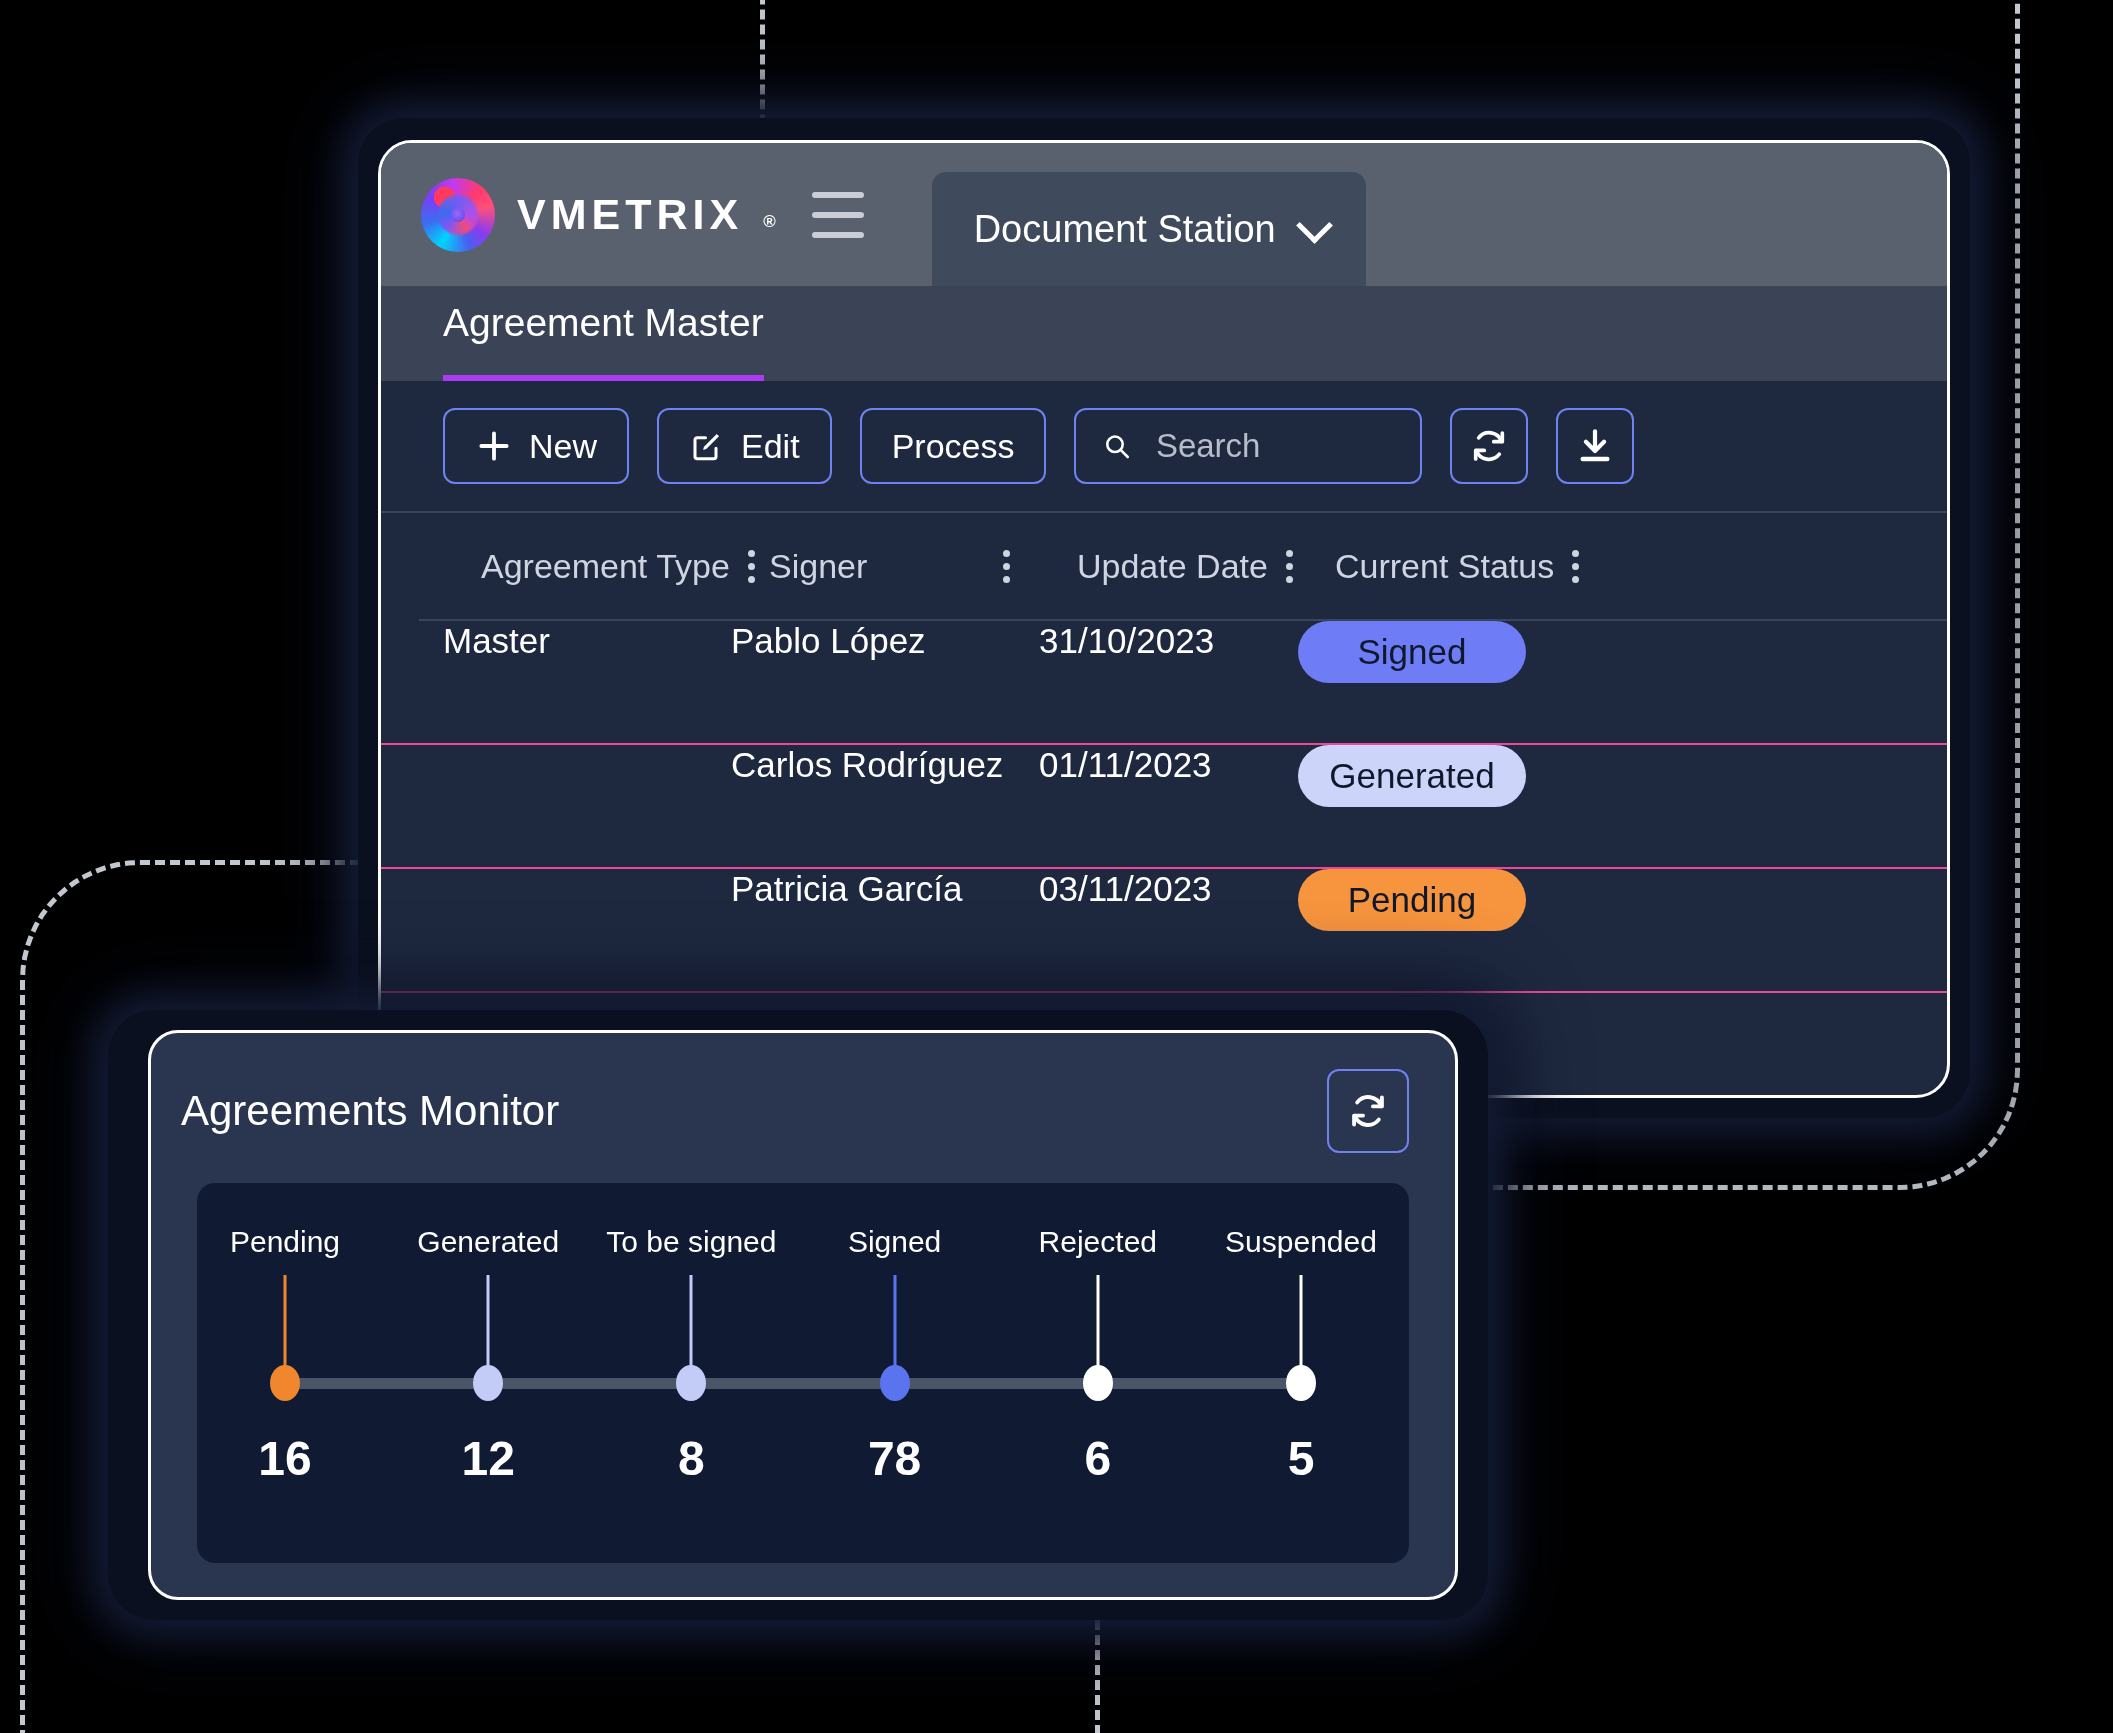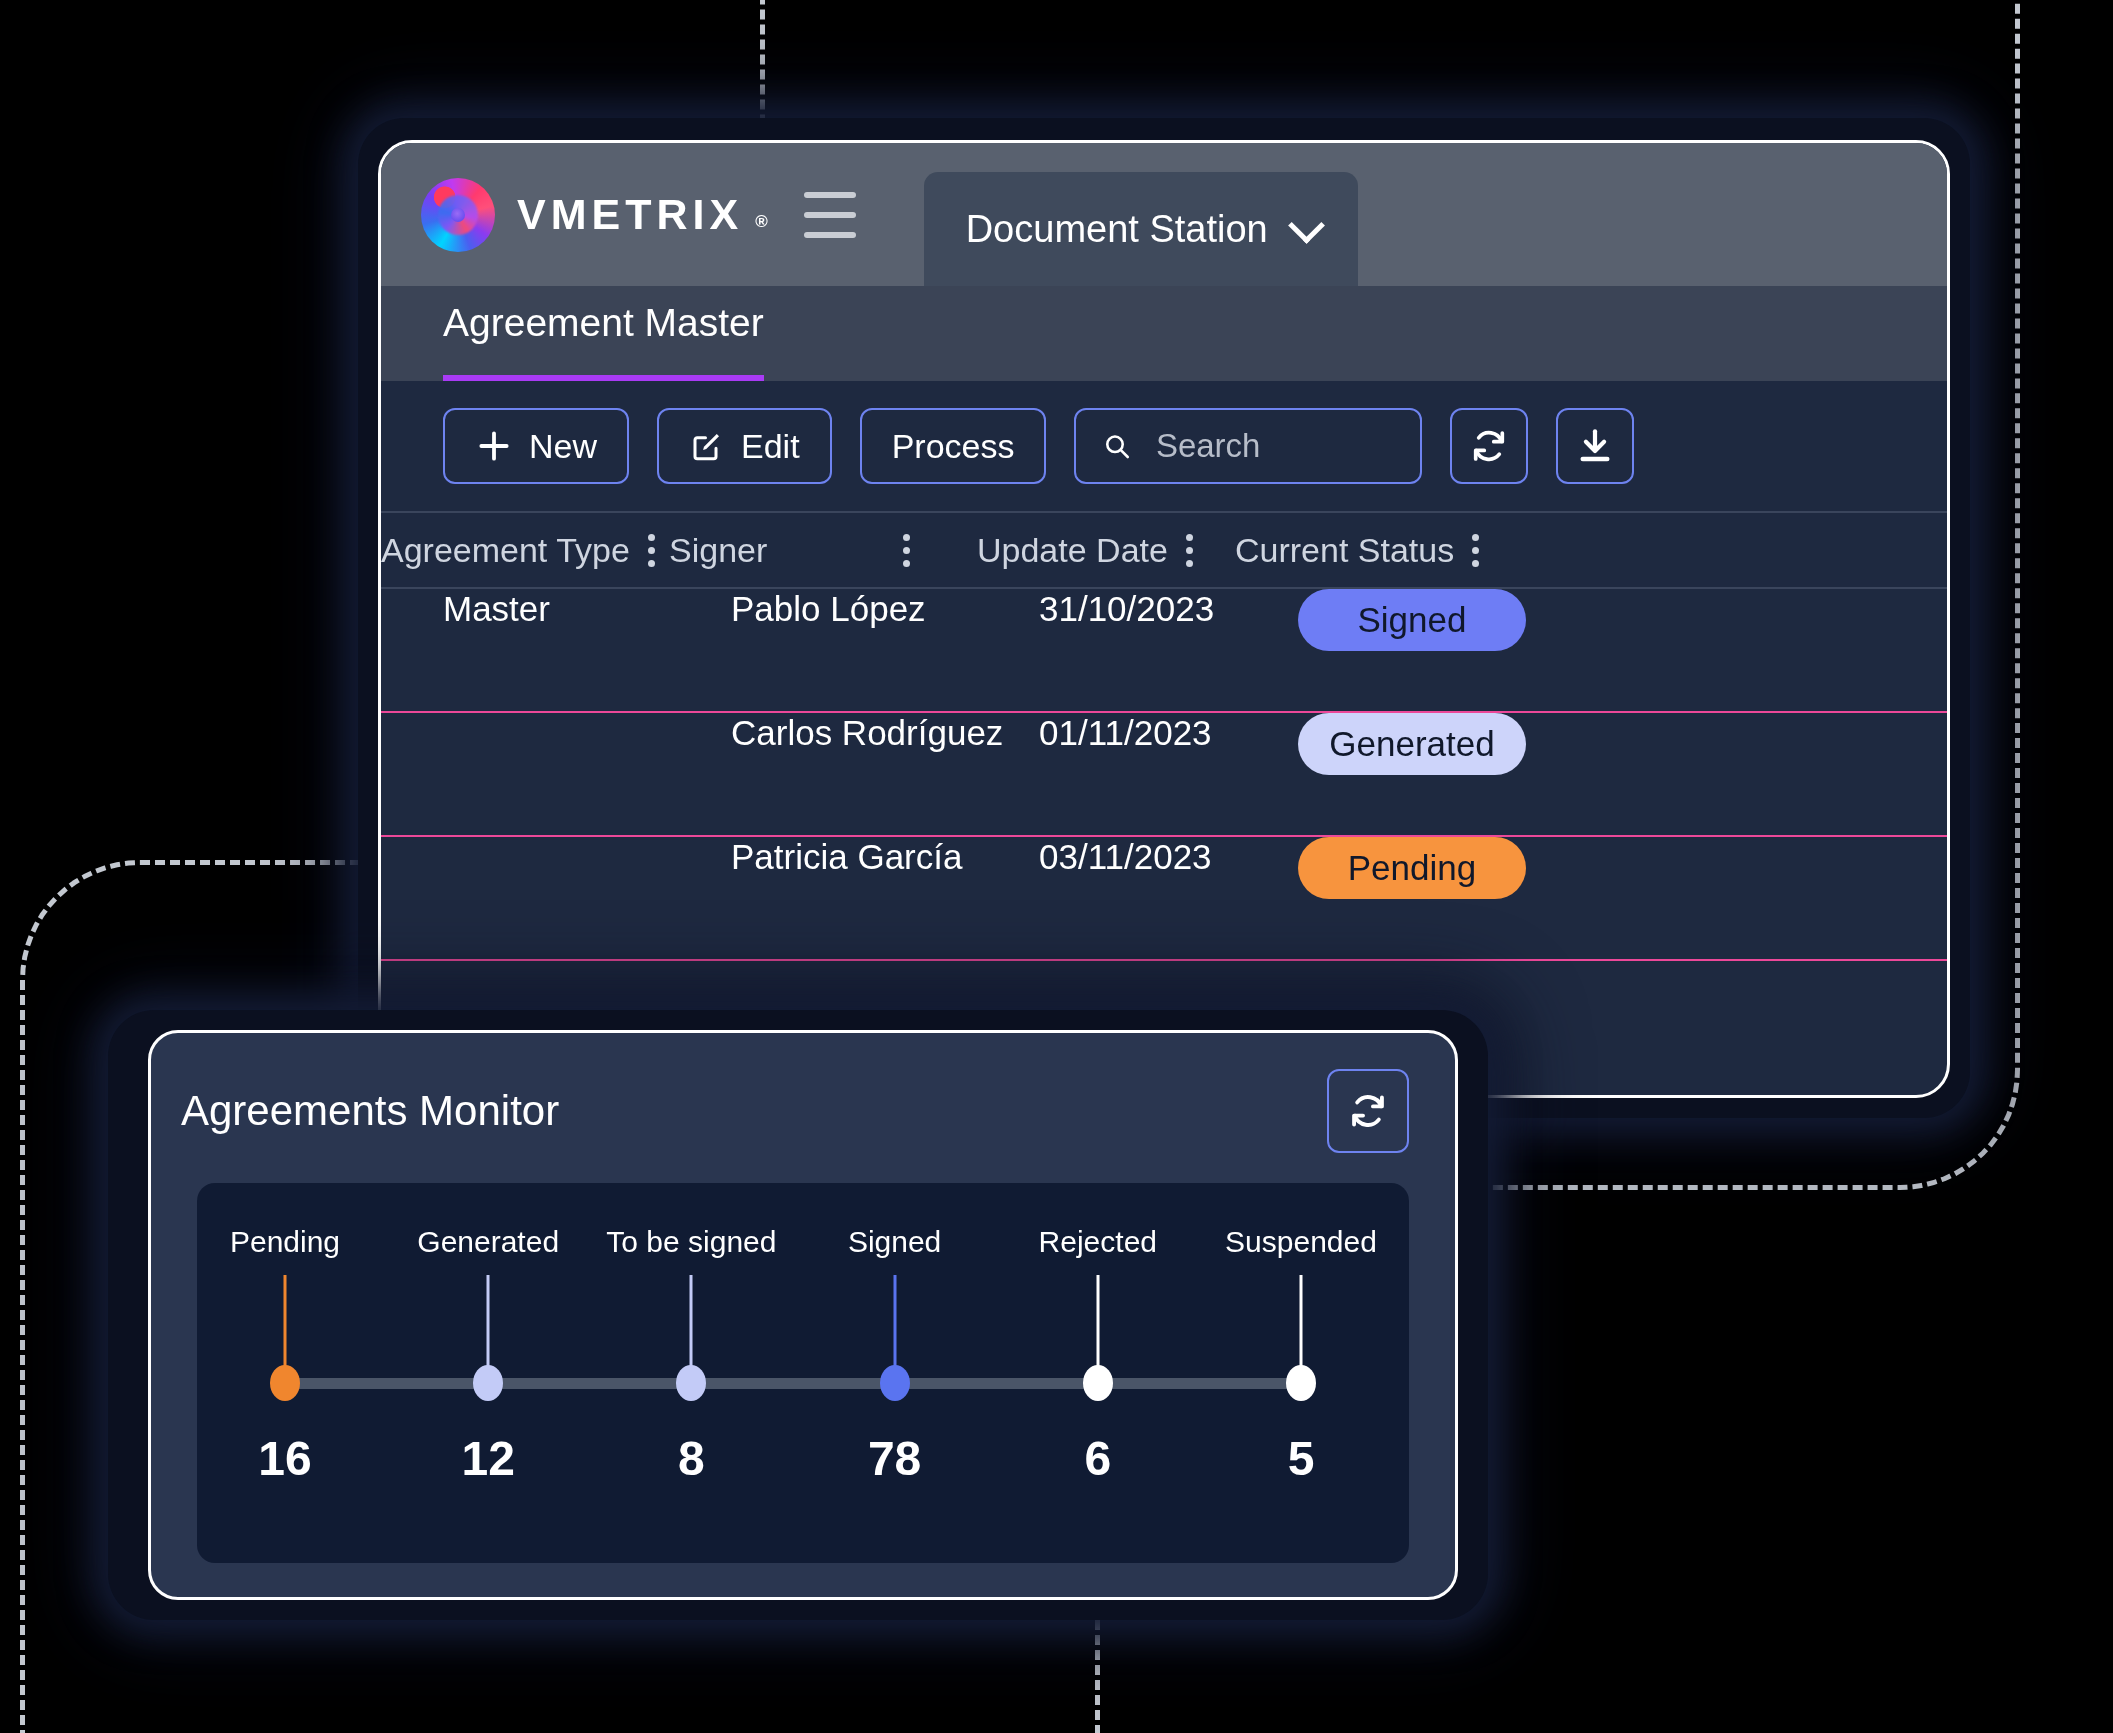--- a/index.html
+++ b/index.html
@@ -80,21 +80,21 @@
     border-radius: 50%;
     background: radial-gradient(circle at 45% 40%, #9a6cf5, #6a4ef0 70%, #5c46e8);
     z-index: 2;
   }
   .wordmark {
     color: #fff;
     font-size: 43px;
     font-weight: 700;
     letter-spacing: 5px;
     white-space: nowrap;
-    display: flex; align-items: baseline; gap: 12px;
+    display: flex; align-items: baseline; gap: 20px;
   }
   .regmark { font-size: 17px; letter-spacing: 0; position: relative; top: -2px; }
 
   .hamburger {
     width: 52px; height: 46px;
     display: flex; flex-direction: column; justify-content: space-between;
     margin-left: 14px; margin-right: 10px;
     cursor: pointer;
     flex: none;
   }
@@ -176,22 +176,24 @@
     color: #fff; font-size: 33px;
     font-family: "Liberation Sans", sans-serif;
     width: 100%;
   }
   .searchbox input::placeholder { color: #b7bdc9; }
 
   
   .table { background: #1e2940; }
   .thead {
     display: flex; align-items: center;
-    height: 76px;
+    height: 108px;
     border-bottom: 2px solid #3a455c;
+    padding-left: 62px;
+    margin-left: 38px;
   }
   .th {
     display: flex; align-items: center;
     gap: 18px;
     color: #cfd5e0;
     font-size: 34px;
     white-space: nowrap;
   }
   .kebab {
     display: flex; flex-direction: column; gap: 6px;

